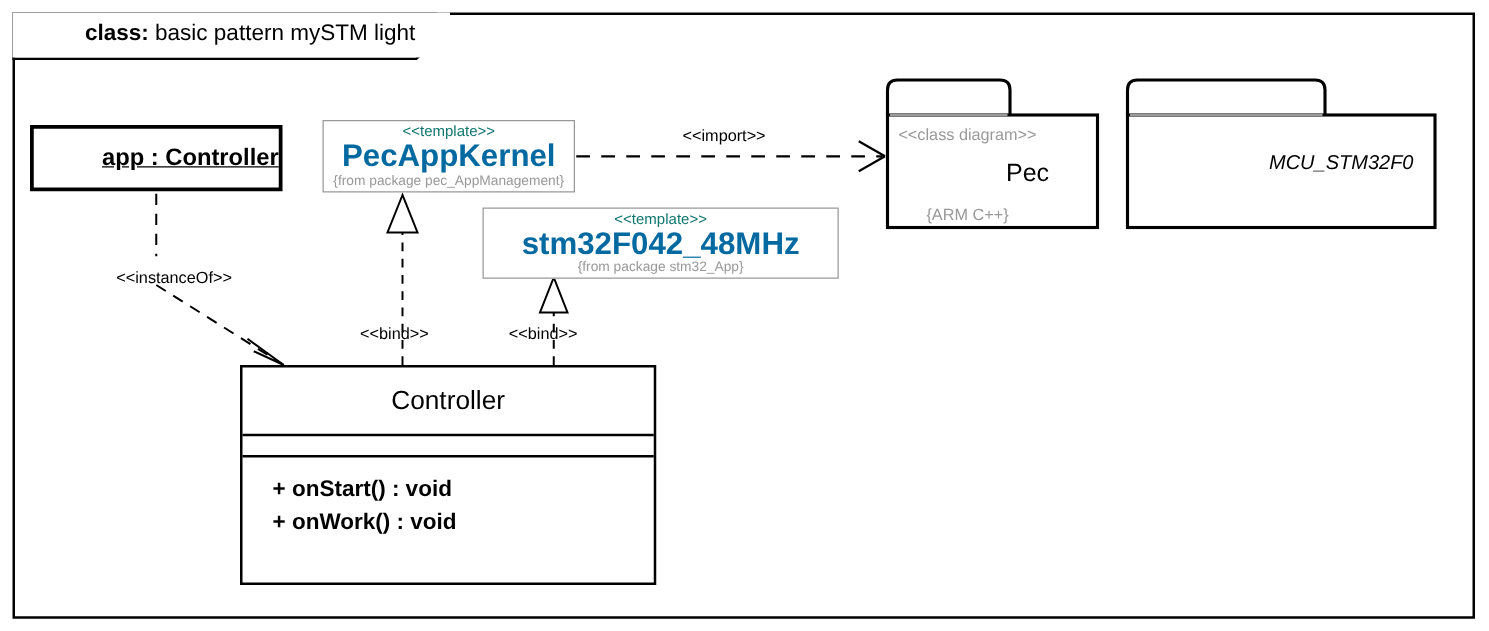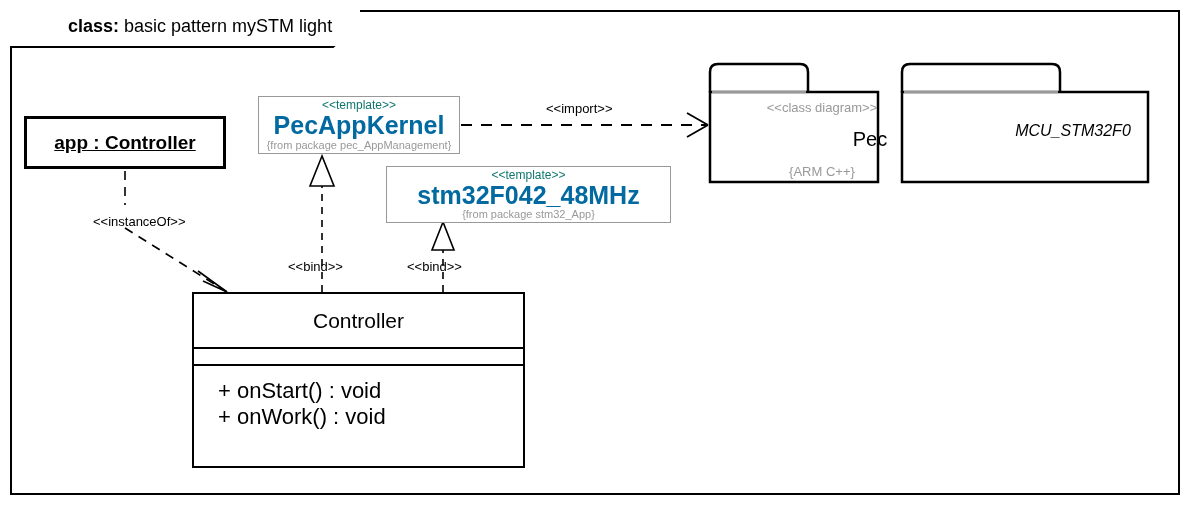--- a/index.html
+++ b/index.html
@@ -62,22 +62,21 @@
   
   #instance-box {
     left: 24px;
     top: 100px;
     width: 202px;
     height: 53px;
     border: 3px solid #000;
     background: #fff;
     display: flex;
     align-items: center;
-    justify-content: center;
-    margin-top: 16px;
+    justify-content: flex-end;
   }
   #instance-box .nm {
     font-size: 19px;
     font-weight: bold;
     color: #000;
     text-decoration: underline;
     white-space: nowrap;
   }
 
   
@@ -136,21 +135,21 @@
   }
   .pkg-stereo, .pkg-note {
     position: absolute;
     left: 0;
     width: 100%;
     text-align: center;
     color: #999;
     white-space: nowrap;
   }
 
-  #pkg-pec { left: 728px; top: 62px; width: 188px; height: 122px; }
+  #pkg-pec { left: 680px; top: 62px; width: 188px; height: 122px; }
   #pkg-pec .pkg-stereo { top: 38px; font-size: 13px; }
   #pkg-pec .pkg-name-main { top: 66px; font-size: 20px; }
   #pkg-pec .pkg-note { top: 102px; font-size: 13px; }
 
   #pkg-mcu { left: 900px; top: 62px; width: 250px; height: 122px; }
   #pkg-mcu .pkg-name-main { top: 60px; font-size: 16px; font-style: italic; }
 
   
   #class-controller {
     left: 192px;
@@ -171,24 +170,25 @@
     border-bottom: 2px solid #000;
   }
   #class-controller .cattrs {
     height: 15px;
     border-bottom: 2px solid #000;
   }
   #class-controller .cops {
     padding: 12px 0 0 24px;
   }
   #class-controller .cops .op {
-    font-size: 22px;
+    font-size: 18px;
     color: #000;
     line-height: 26px;
     white-space: nowrap;
+    font-weight: bold;
   }
 
   
   .edge-label {
     position: absolute;
     font-size: 13px;
     color: #000;
     white-space: nowrap;
     background: transparent;
   }

